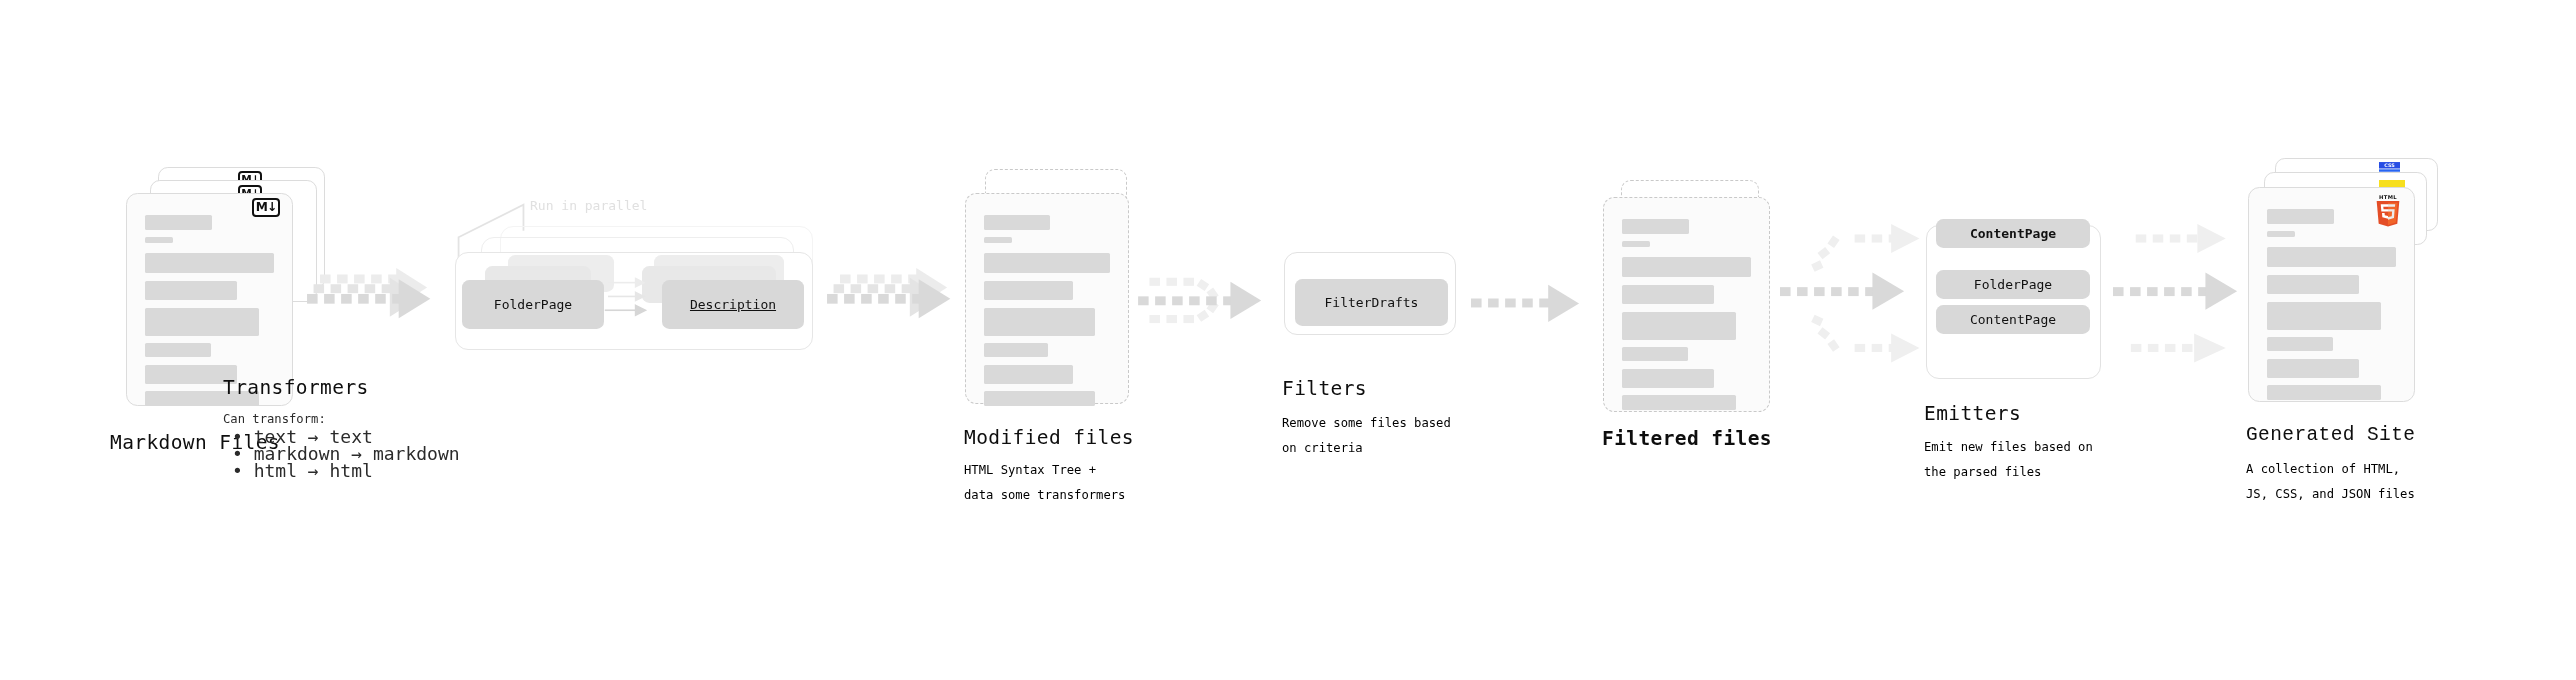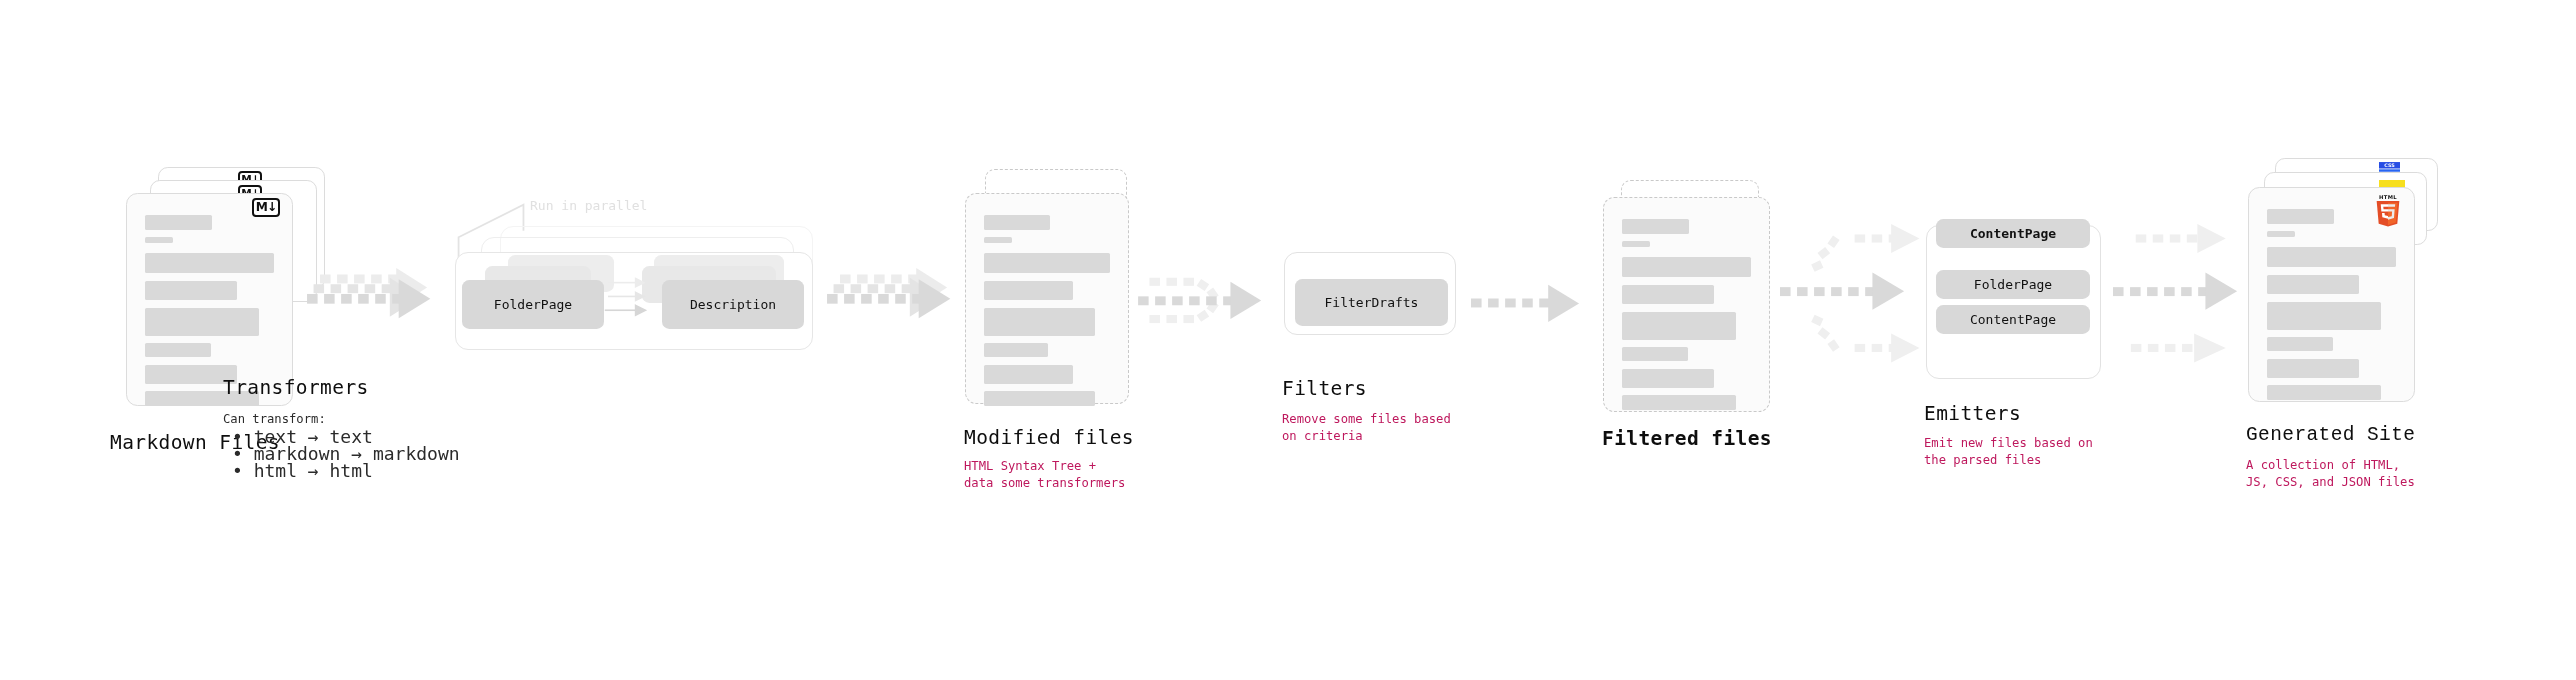--- a/index.html
+++ b/index.html
@@ -48,22 +48,22 @@
   .title{
     position:absolute;
     font-size:19.5px;
     letter-spacing:0.4px;
     color:#0e0e0e;
     white-space:nowrap;
   }
   .sub{
     position:absolute;
     font-size:12.2px;
-    line-height:17px;
-    color:#be185d;
+    line-height:25px;
+    color:#000000;
     white-space:pre;
   }
   .listhead{position:absolute;font-size:12.2px;line-height:17px;color:#2b2b2b;white-space:pre;}
   .bullets{position:absolute;font-size:18px;line-height:17px;color:#2b2b2b;white-space:pre;}
 
   
   .obox{
     position:absolute;
     border:1.6px solid #e2e2e2;
     border-radius:13px;
@@ -162,21 +162,21 @@
   <div class="obox fainter" style="left:500px;top:226px;width:313px;height:93px;"></div>
   <div class="obox faint" style="left:481px;top:237px;width:313px;height:93px;"></div>
   <div class="obox" style="left:455px;top:252px;width:358px;height:98px;border-color:#e6e6e6;"></div>
 
   <div class="chip g2" style="left:508px;top:255px;width:106px;height:37px;"></div>
   <div class="chip g1" style="left:485px;top:266px;width:106px;height:37px;"></div>
   <div class="chip" style="left:462px;top:280px;width:142px;height:49px;">FolderPage</div>
 
   <div class="chip g2" style="left:654px;top:255px;width:130px;height:37px;"></div>
   <div class="chip g1" style="left:642px;top:266px;width:134px;height:37px;"></div>
-  <div class="chip" style="left:662px;top:280px;width:142px;height:49px;">Description</div>
+  <div class="chip" style="left:662px;top:280px;width:142px;height:49px;text-decoration:underline;">Description</div>
 
   <svg style="left:608px;top:276px;" width="65" height="49" viewBox="0 0 80 60">
     <g stroke="#ececec" stroke-width="2" fill="#ececec">
       <line x1="0" y1="8" x2="34" y2="8"></line>
         <polygon points="34,3 44,8 34,13"></polygon>
     </g>
     <g stroke="#e6e6e6" stroke-width="2" fill="#e6e6e6">
       <line x1="0" y1="25" x2="34" y2="25"></line>
         <polygon points="34,20 44,25 34,30"></polygon>
     </g>

